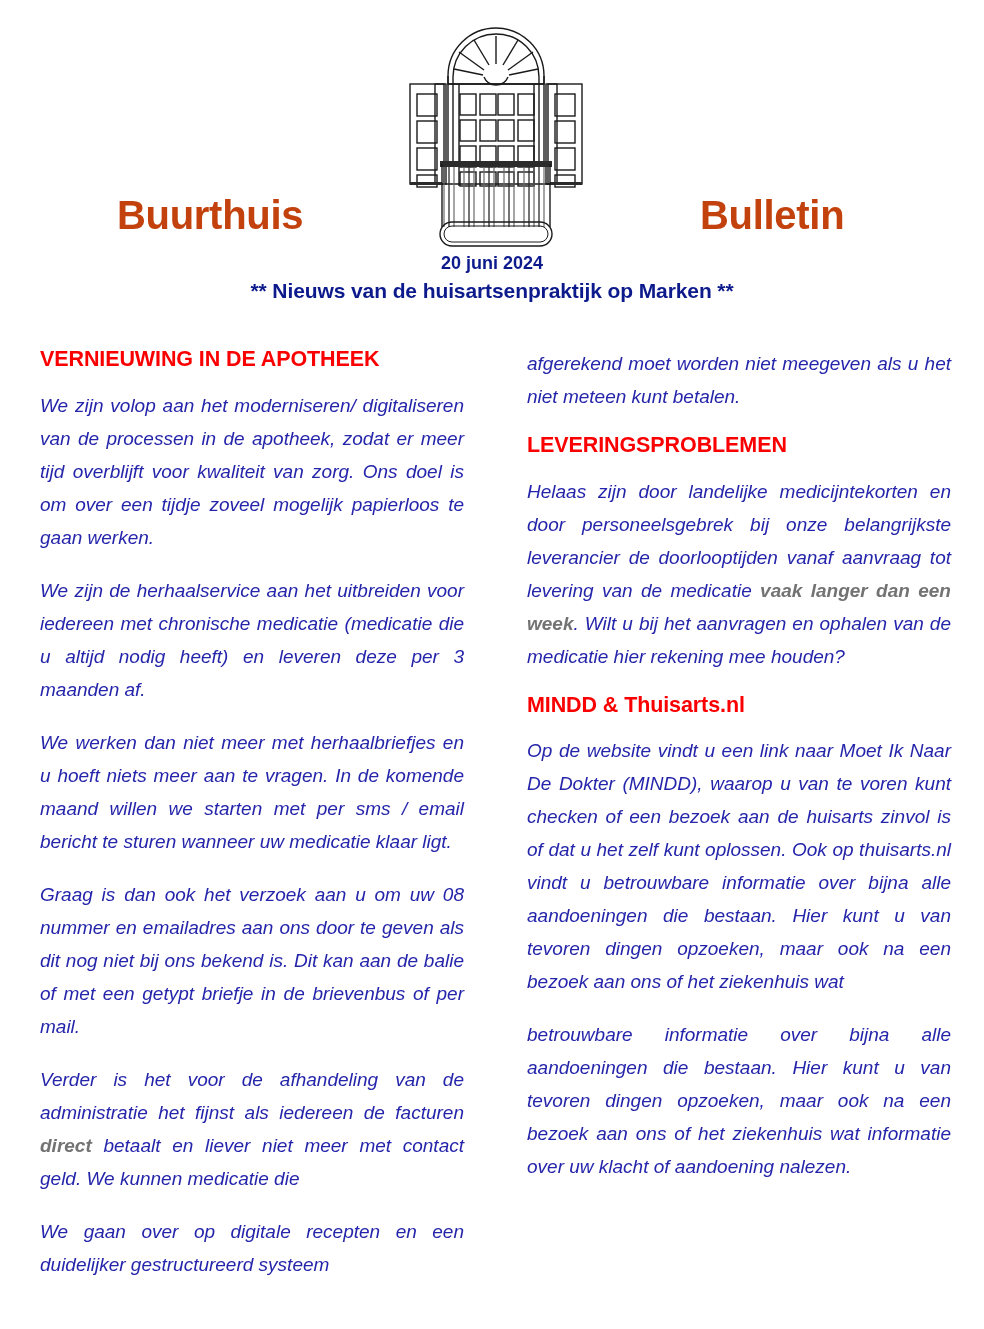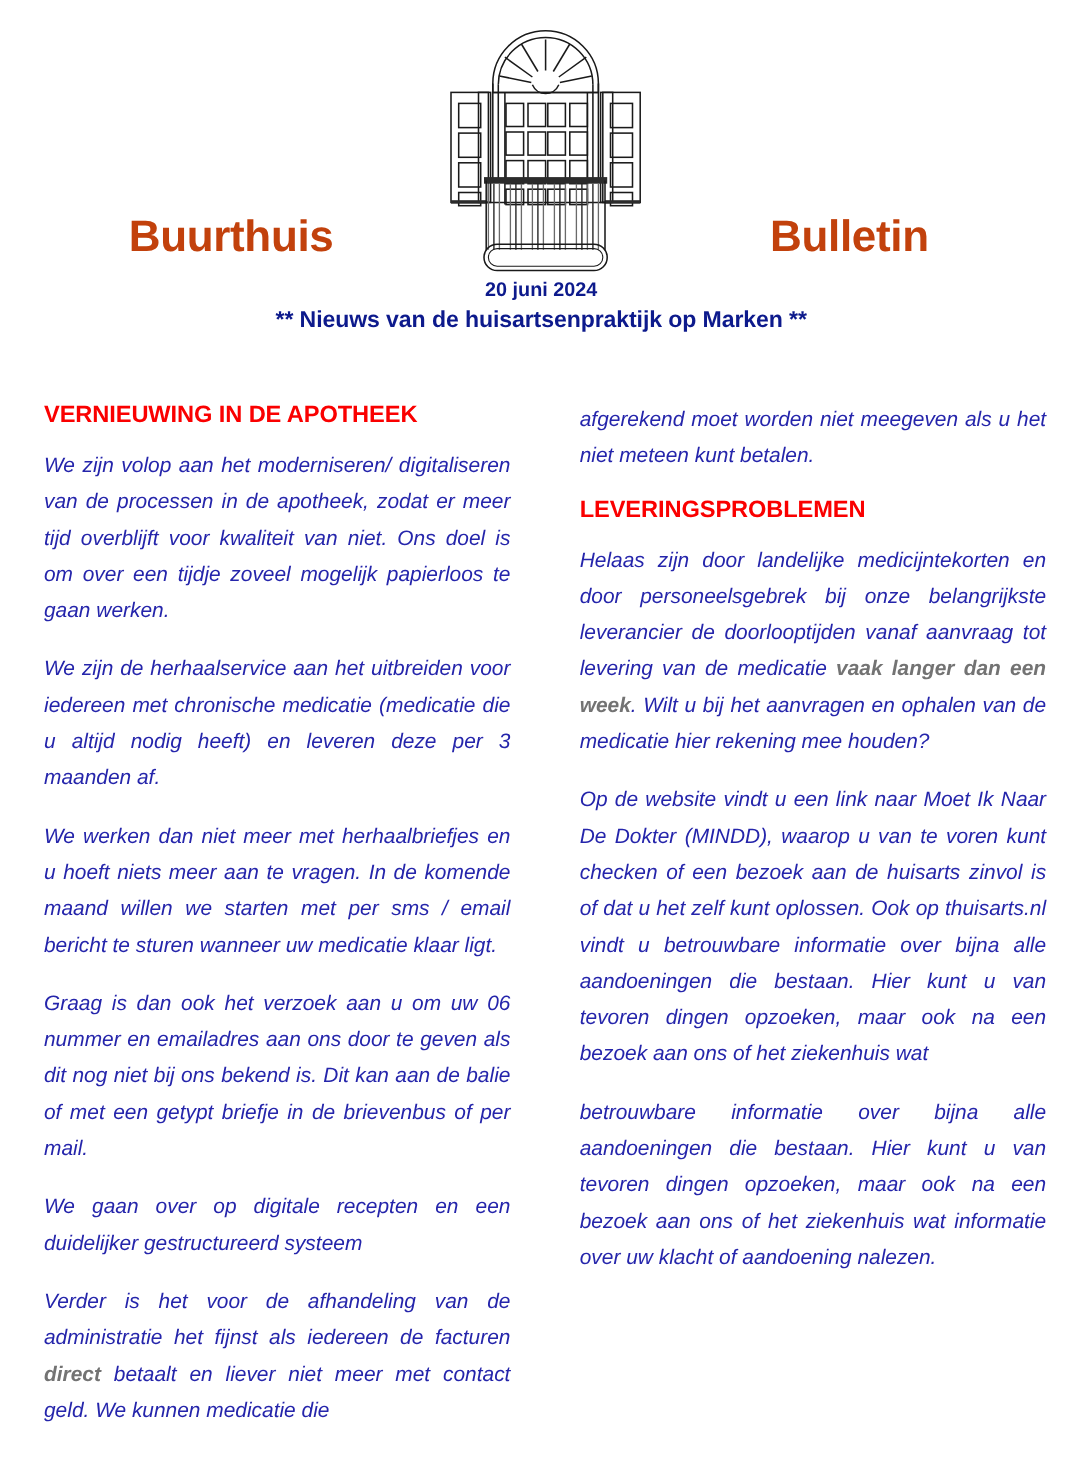--- a/index.html
+++ b/index.html
@@ -60,21 +60,21 @@
     text-align: center;
     font-size: 21px;
     font-weight: bold;
     color: #0d1a8c;
     letter-spacing: -0.1px;
   }
 
   
   .columns {
     position: absolute;
-    top: 365px;
+    top: 347px;
     left: 0;
     width: 984px;
     height: 962px;
   }
   .col {
     position: absolute;
     top: 0;
     width: 424px;
   }
   .col-left  { left: 40px; }
@@ -218,39 +218,40 @@
   <div class="issue-date">20 juni 2024</div>
   <div class="tagline">** Nieuws van de huisartsenpraktijk op Marken **</div>
 </div>
 
 <div class="columns">
 
   <div class="col col-left">
 
     <h2 class="section-head">VERNIEUWING IN DE APOTHEEK</h2>
 
-    <p class="body-par">We zijn volop aan het moderniseren/ digitaliseren van de processen in de apotheek, zodat er meer tijd overblijft voor kwaliteit van niet. Ons doel is om over een tijdje zoveel mogelijk papierloos te gaan werken.</p>
+    <p class="body-par">We zijn volop aan het moderniseren/ digitaliseren van de processen in de apotheek, zodat er meer tijd overblijft voor kwaliteit van zorg. Ons doel is om over een tijdje zoveel mogelijk papierloos te gaan werken.</p>
 
     <p class="body-par">We zijn de herhaalservice aan het uitbreiden voor iedereen met chronische medicatie (medicatie die u altijd nodig heeft) en leveren deze per 3 maanden af.</p>
 
     <p class="body-par">We werken dan niet meer met herhaalbriefjes en u hoeft niets meer aan te vragen. In de komende maand willen we starten met per sms / email bericht te sturen wanneer uw medicatie klaar ligt.</p>
 
-    <p class="body-par">Graag is dan ook het verzoek aan u om uw 06 nummer en emailadres aan ons door te geven als dit nog niet bij ons bekend is. Dit kan aan de balie of met een getypt briefje in de brievenbus of per mail.</p>
+    <p class="body-par">Graag is dan ook het verzoek aan u om uw 08 nummer en emailadres aan ons door te geven als dit nog niet bij ons bekend is. Dit kan aan de balie of met een getypt briefje in de brievenbus of per mail.</p>
+
+    <p class="body-par"><span>Verder is het voor de afhandeling van de administratie het fijnst als iedereen de facturen </span><b>direct</b><span> betaalt en liever niet meer met contact geld. We kunnen medicatie die</span></p>
 
     <p class="body-par no-justify-last">We gaan over op  digitale recepten en een duidelijker gestructureerd systeem</p>
-
-    <p class="body-par"><span>Verder is het voor de afhandeling van de administratie het fijnst als iedereen de facturen </span><b>direct</b><span> betaalt en liever niet meer met contact geld. We kunnen medicatie die</span></p>
   </div>
 
   <div class="col col-right">
 
     <p class="body-par no-justify-last">afgerekend moet worden niet meegeven als u het niet meteen kunt betalen.</p>
 
     <h2 class="section-head tight-top">LEVERINGSPROBLEMEN</h2>
 
     <p class="body-par"><span>Helaas zijn door landelijke medicijntekorten en door personeelsgebrek bij onze belangrijkste leverancier de doorlooptijden vanaf aanvraag tot levering van de medicatie </span><b>vaak langer dan een week</b><span>. Wilt u bij het aanvragen en ophalen van de medicatie hier rekening mee houden?</span></p>
 
+    <h2 class="section-head tight-top">MINDD &amp; Thuisarts.nl</h2>
 
     <p class="body-par no-justify-last">Op de website vindt u een link naar Moet Ik Naar De Dokter (MINDD), waarop u van te voren kunt checken of een bezoek aan de huisarts zinvol is of dat u het zelf kunt oplossen. Ook op thuisarts.nl vindt u betrouwbare informatie over bijna alle aandoeningen die bestaan. Hier kunt u van tevoren dingen opzoeken, maar ook na een bezoek aan ons of het ziekenhuis wat</p>
 
     <p class="body-par no-justify-last">betrouwbare informatie over bijna alle aandoeningen die bestaan. Hier kunt u van tevoren dingen opzoeken, maar ook na een bezoek aan ons of het ziekenhuis wat informatie over uw klacht of aandoening nalezen.</p>
   </div>
 </div>
 
 </body></html>

